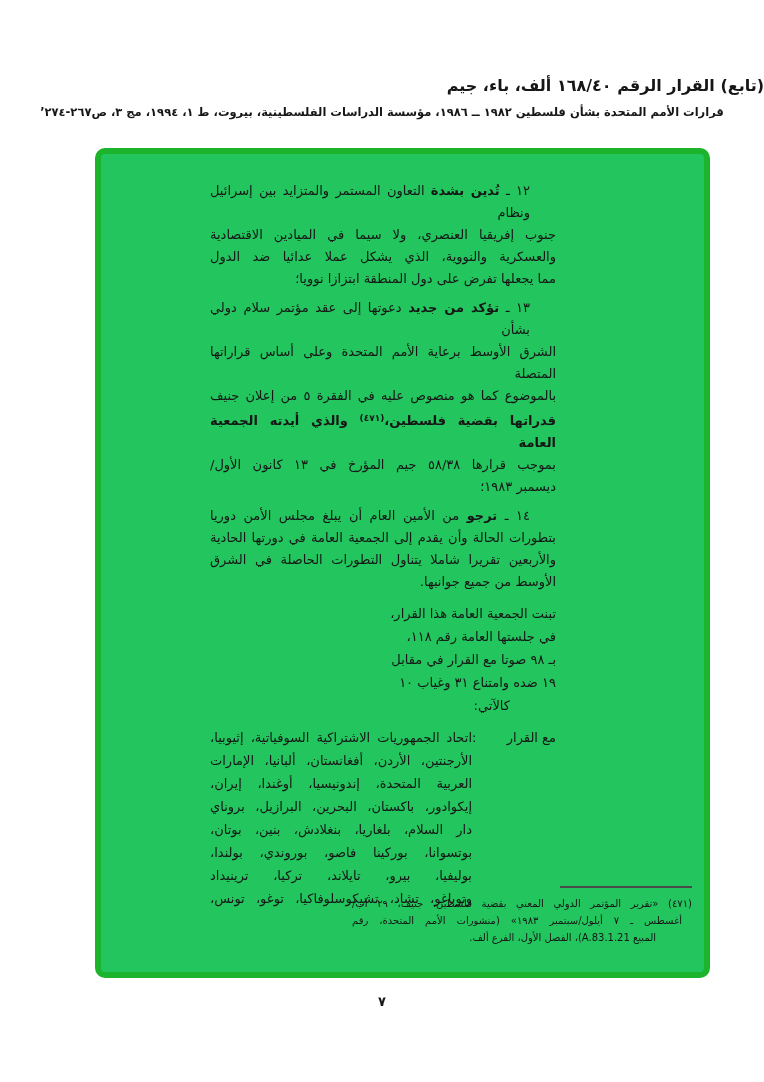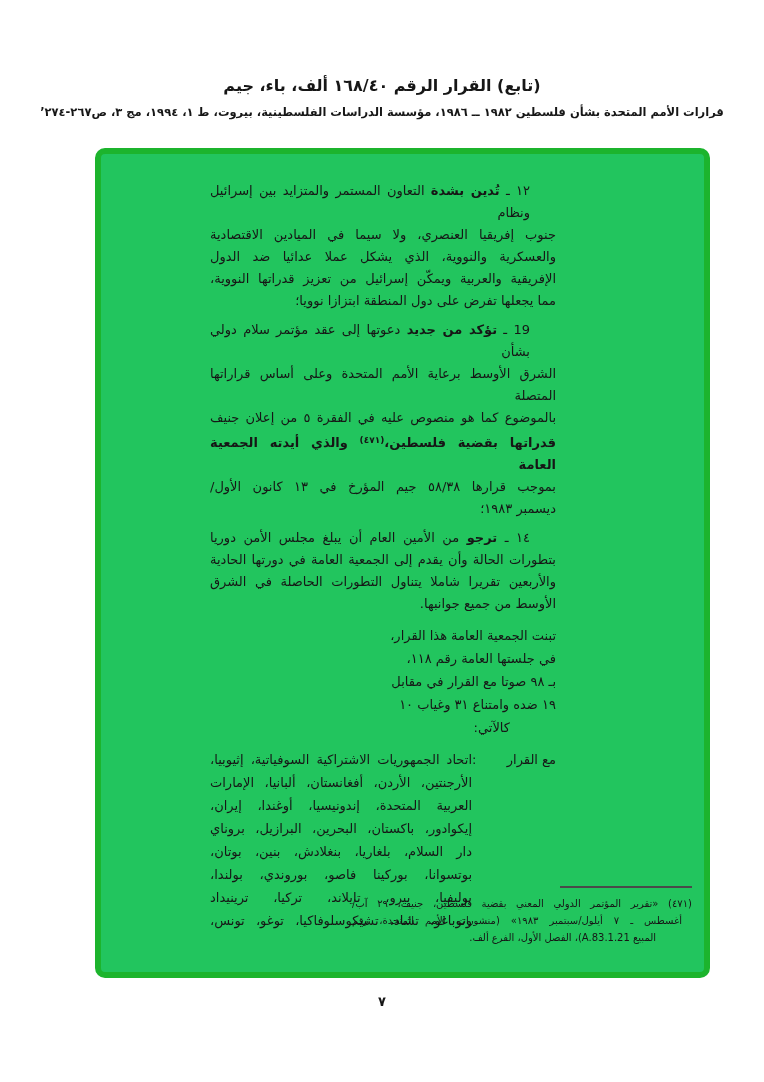--- a/index.html
+++ b/index.html
@@ -8,21 +8,21 @@
     background: #ffffff;
     font-family: "DejaVu Sans", sans-serif;
     color: #161616;
     overflow: hidden;
   }
   .page { position: relative; width: 764px; height: 1082px; direction: rtl; }
 
   
   .hdr-title {
     position: absolute; top: 76px; left: 0; right: 0;
-    text-align: center; font-size: 16px; font-weight: bold;
+    font-size: 16px; font-weight: bold;
     direction: rtl; letter-spacing: 0.2px;
   }
   .hdr-source {
     position: absolute; top: 105px; left: 0; right: 0;
     text-align: center; font-size: 11.5px; font-weight: bold;
     direction: rtl;
   }
 
   
   .frame {
@@ -87,26 +87,25 @@
   <div class="hdr-title">(تابع) القرار الرقم ١٦٨/٤٠ ألف، باء، جيم</div>
   <div class="hdr-source">قرارات الأمم المتحدة بشأن فلسطين ١٩٨٢ ــ ١٩٨٦، مؤسسة الدراسات الفلسطينية، بيروت، ط ١، ١٩٩٤، مج ٣، ص٢٦٧-٢٧٤’</div>
 
   <div class="frame">
     <div class="col">
 
       <div class="para">
         <div class="ln fl-indent"><span>١٢ ـ </span><span class="b">تُدين بشدة</span><span> التعاون المستمر والمتزايد بين إسرائيل ونظام</span></div>
         <div class="ln">جنوب إفريقيا العنصري، ولا سيما في الميادين الاقتصادية</div>
         <div class="ln">والعسكرية والنووية، الذي يشكل عملا عدائيا ضد الدول</div>
-        <div class="ln">الإفريقية والعربية ويمكّن إسرائيل من تعزيز قدراتها النووية،</div>
         <div class="ln-end">مما يجعلها تفرض على دول المنطقة ابتزازا نوويا؛</div>
       </div>
 
       <div class="para">
-        <div class="ln fl-indent"><span>19 ـ </span><span class="b">تؤكد من جديد</span><span> دعوتها إلى عقد مؤتمر سلام دولي بشأن</span></div>
+        <div class="ln fl-indent"><span>١٣ ـ </span><span class="b">تؤكد من جديد</span><span> دعوتها إلى عقد مؤتمر سلام دولي بشأن</span></div>
         <div class="ln">الشرق الأوسط برعاية الأمم المتحدة وعلى أساس قراراتها المتصلة</div>
         <div class="ln">بالموضوع كما هو منصوص عليه في الفقرة ٥ من إعلان جنيف</div>
         <div class="ln b"><span>قدراتها بقضية فلسطين،</span><span class="sup">(٤٧١)</span><span> والذي أيدته الجمعية العامة</span></div>
         <div class="ln">بموجب قرارها ٥٨/٣٨ جيم المؤرخ في ١٣ كانون الأول/</div>
         <div class="ln-end">ديسمبر ١٩٨٣؛</div>
       </div>
 
       <div class="para">
         <div class="ln fl-indent"><span>١٤ ـ </span><span class="b">ترجو</span><span> من الأمين العام أن يبلغ مجلس الأمن دوريا</span></div>
         <div class="ln">بتطورات الحالة وأن يقدم إلى الجمعية العامة في دورتها الحادية</div>

